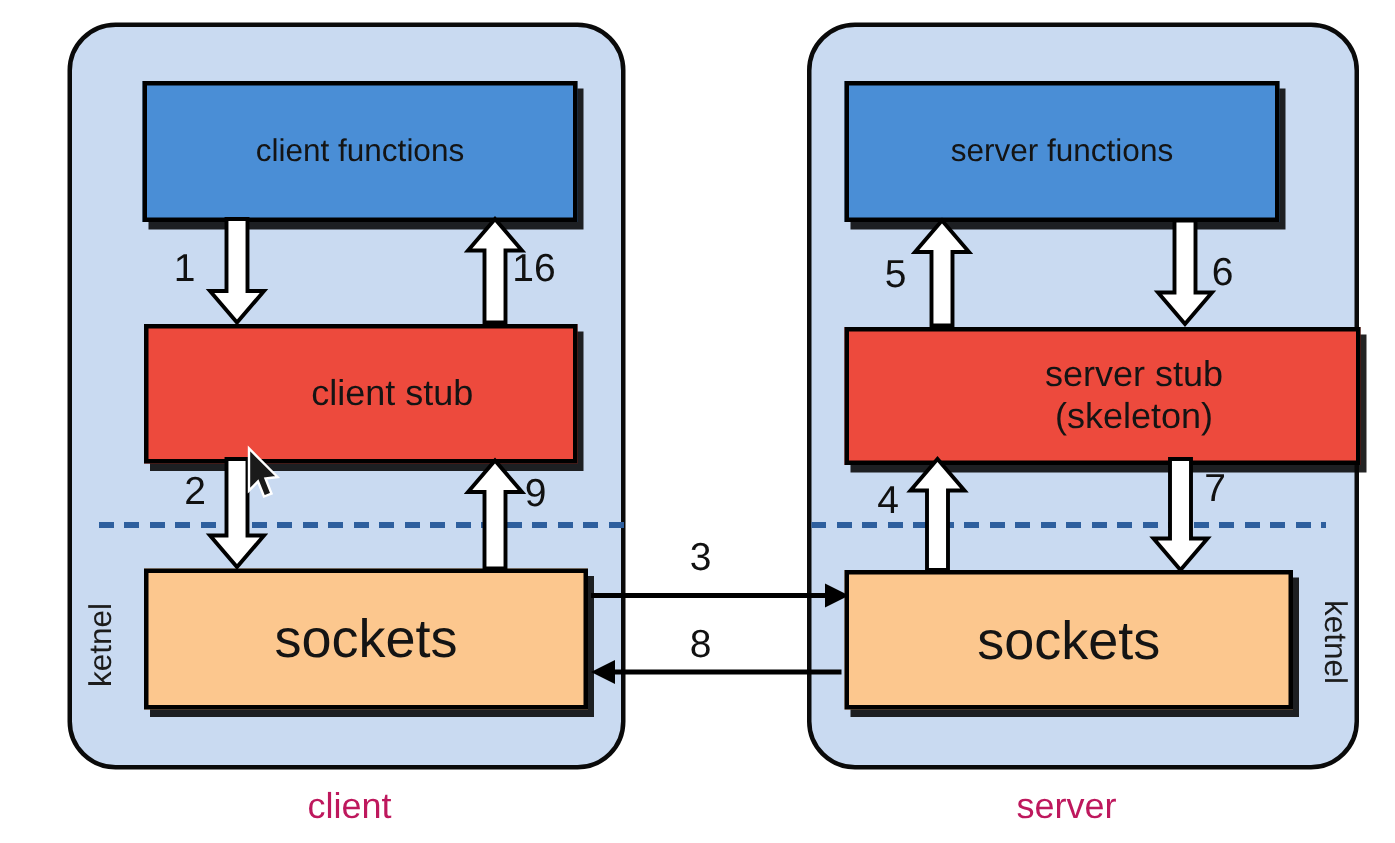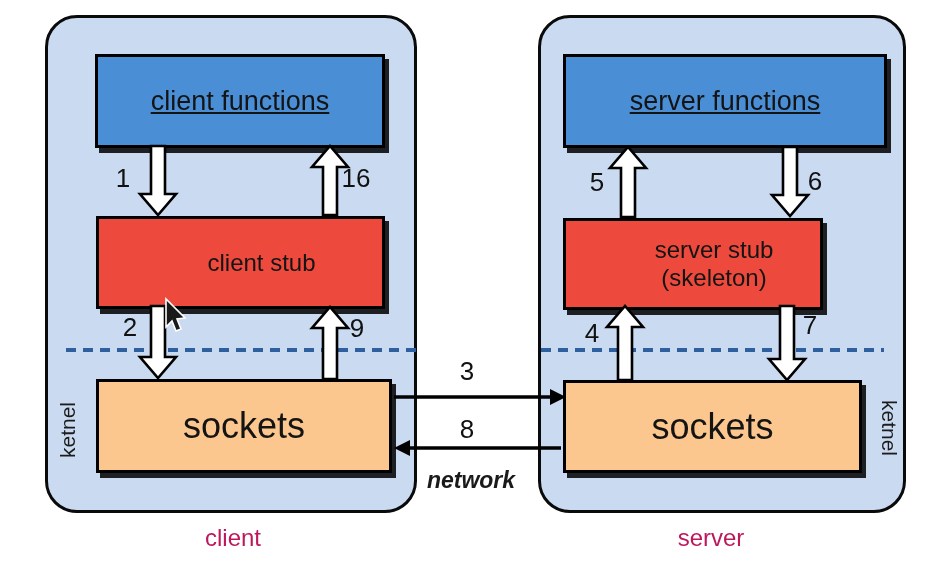--- a/index.html
+++ b/index.html
@@ -24,21 +24,21 @@
   }
   .host.client{left:45px;width:372px;}
   .host.server{left:538px;width:368px;}
   .box{
     position:absolute;
     border:3px solid #000;
     box-shadow:4px 5px 0 rgba(5,5,5,0.88);
     display:flex;flex-direction:column;align-items:center;justify-content:center;
     text-align:center;color:#141414;
   }
-  .box.blue{background:var(--box-blue);font-size:27px;text-decoration:underline;}
+  .box.blue{background:var(--box-blue);font-size:21px;}
   .box.red{background:var(--box-red);font-size:24px;padding-left:42px;}
   .box.orange{background:var(--box-orange);font-size:36px;text-align:right;}
   .dashes{
     position:absolute;height:4px;
     background:repeating-linear-gradient(90deg,var(--dashed-line) 0 10px,transparent 10px 17px);
   }
   .kernel-label{
     position:absolute;font-size:21px;color:#1c1c1c;white-space:nowrap;
   }
   .kernel-label.left{transform:rotate(-90deg);transform-origin:center;}
@@ -74,24 +74,24 @@
       <span>client stub</span>
     </div>
     <div class="box orange" style="left:48px;top:361px;width:296px;height:94px;">
       <span>sockets</span>
     </div>
     <div class="dashes" style="left:18px;top:330px;width:351px;"></div>
     <div class="kernel-label left" style="left:-20px;top:400px;width:80px;text-align:center;">ketnel</div>
   </div>
 
   <div class="host server">
-    <div class="box blue" style="left:22px;top:36px;width:324px;height:94px;">
+    <div class="box blue" style="left:22px;top:36px;width:290px;height:94px;">
       <span>server functions</span>
     </div>
-    <div class="box red" style="left:22px;top:200px;width:260px;height:92px;line-height:1.15;">
+    <div class="box red" style="left:22px;top:200px;width:344px;height:92px;line-height:1.15;">
       <div>server stub</div>
       <div>(skeleton)</div>
     </div>
     <div class="box orange" style="left:22px;top:362px;width:299px;height:93px;">
       <span>sockets</span>
     </div>
     <div class="dashes" style="left:0px;top:330px;width:343px;"></div>
     <div class="kernel-label right" style="left:308px;top:398px;width:80px;text-align:center;">ketnel</div>
   </div>
 
@@ -122,14 +122,13 @@
   <div class="num" style="left:356px;top:178px;">16</div>
   <div class="num" style="left:130px;top:327px;">2</div>
   <div class="num" style="left:357px;top:328px;">9</div>
   <div class="num" style="left:467px;top:371px;">3</div>
   <div class="num" style="left:467px;top:429px;">8</div>
   <div class="num" style="left:597px;top:182px;">5</div>
   <div class="num" style="left:815px;top:181px;">6</div>
   <div class="num" style="left:592px;top:333px;">4</div>
   <div class="num" style="left:810px;top:325px;">7</div>
 
-  <div class="network" style="left:471px;top:480px;">network</div>
 </div>
 
 </body></html>

